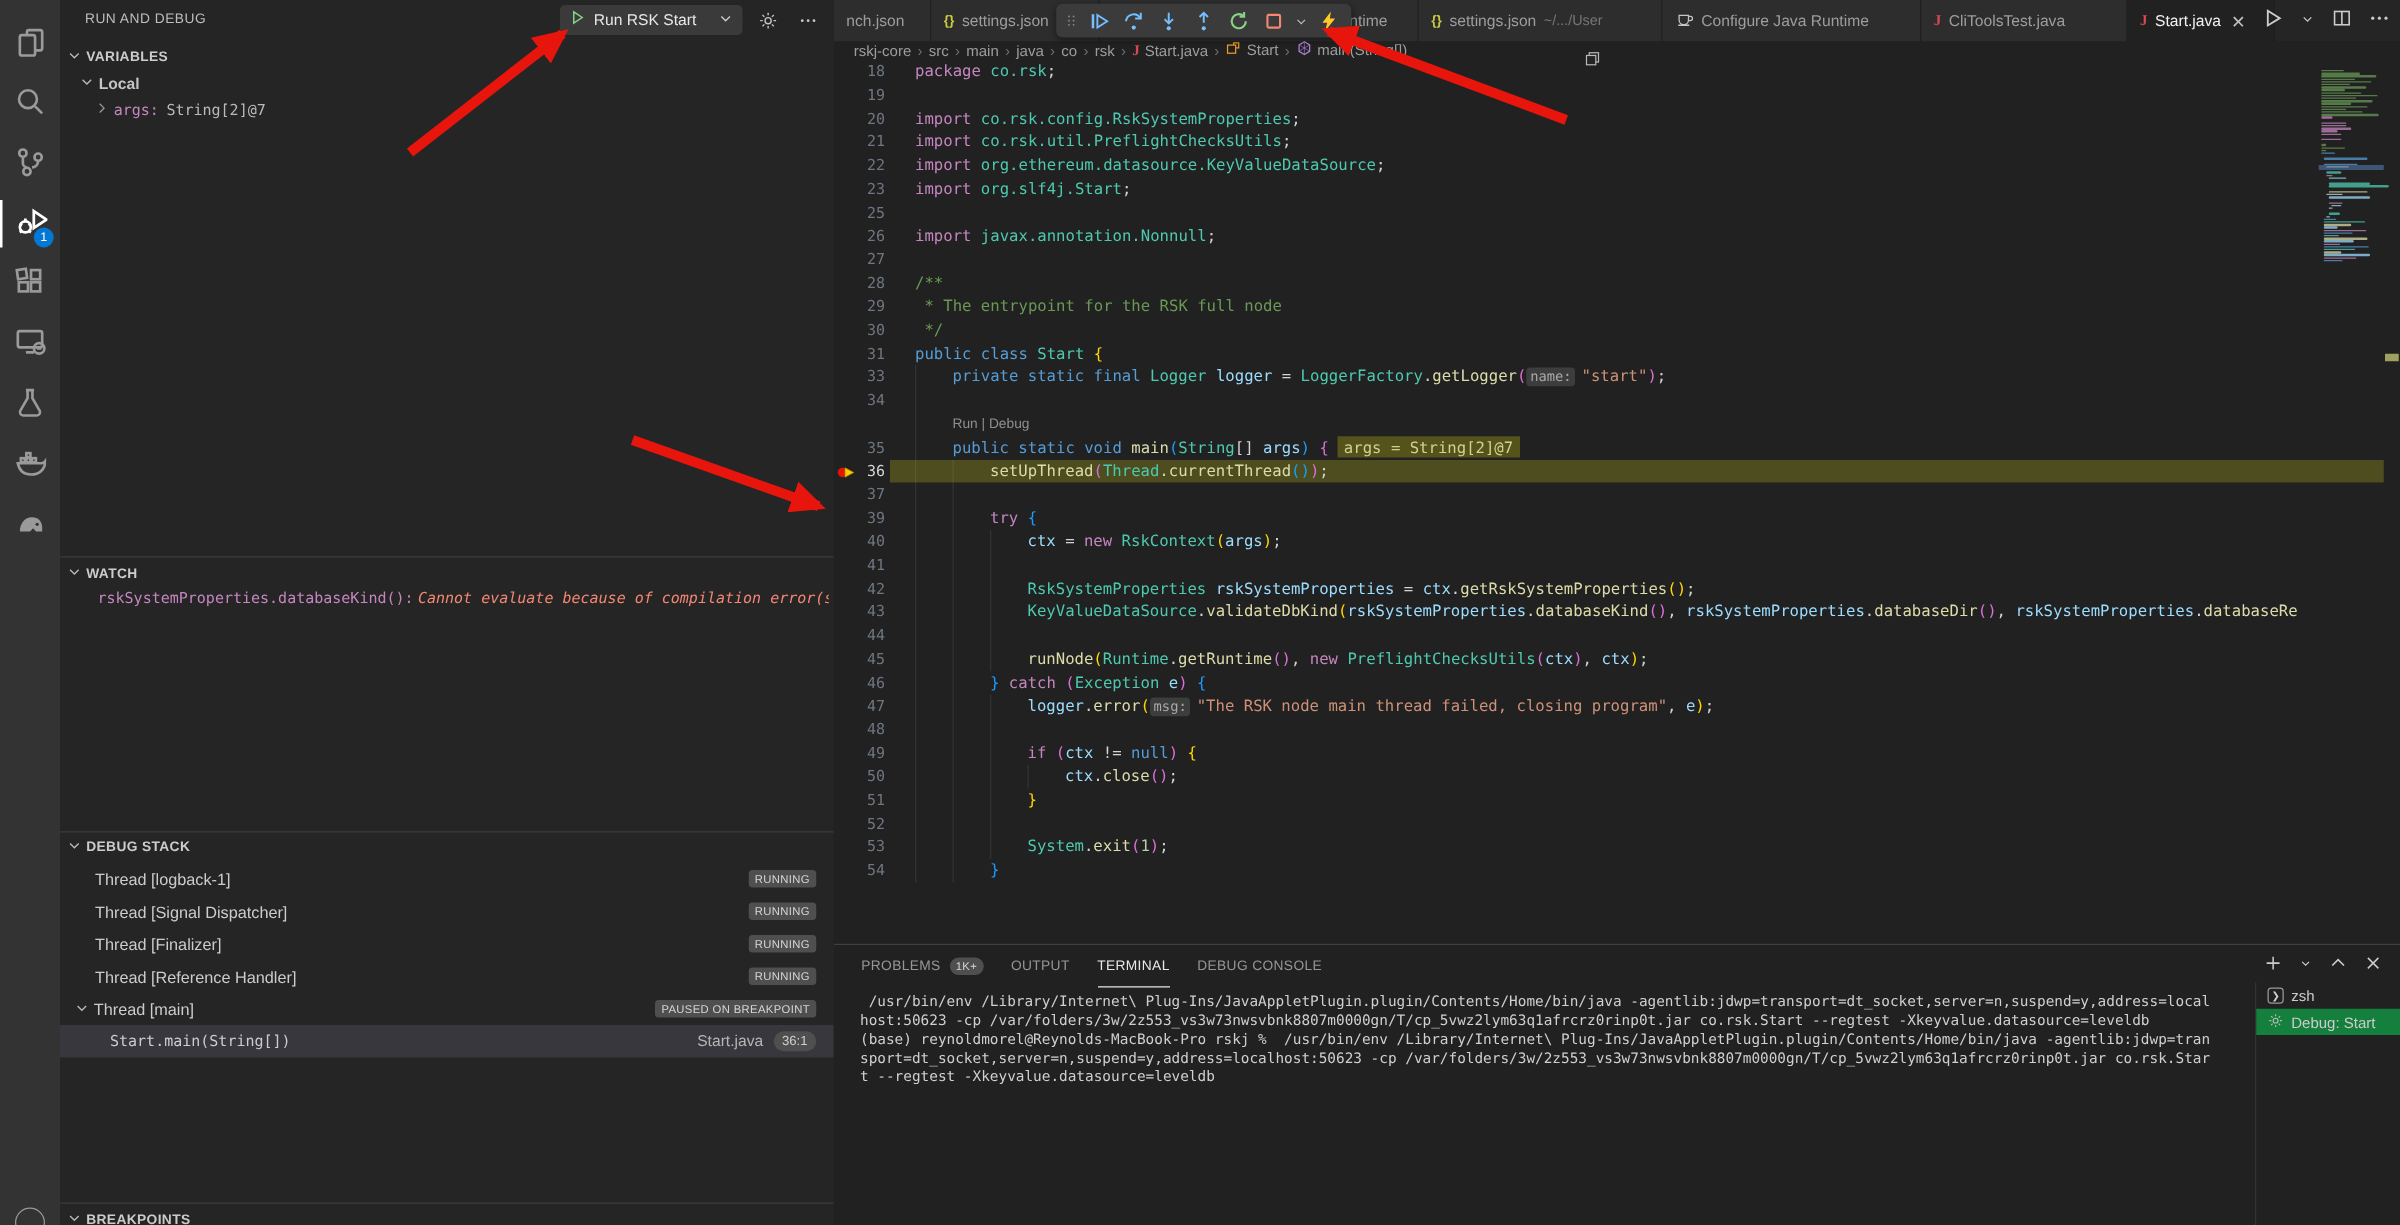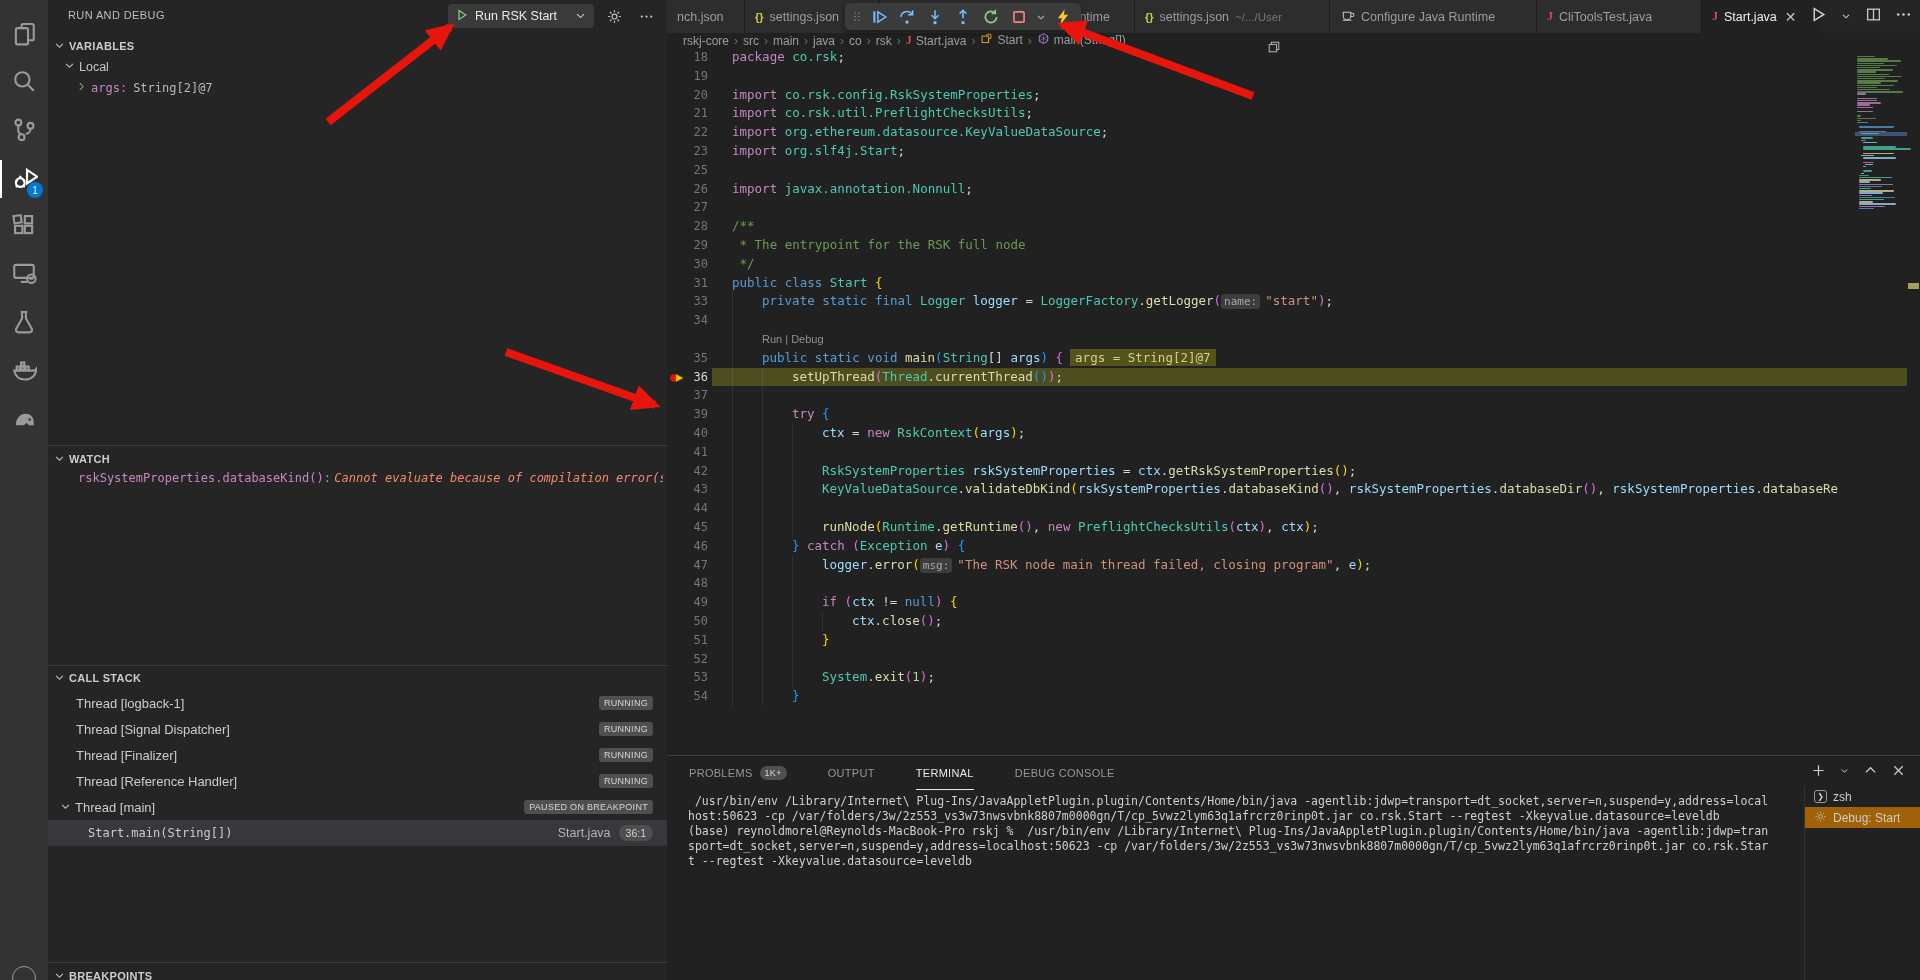--- a/index.html
+++ b/index.html
@@ -74,31 +74,31 @@
   .bp-ic { position:absolute; left:2px; top:2px; cursor:pointer; }
 
   #minimap { position:absolute; left:1188px; top:48px; width:52px; height:707px; cursor:pointer; }
   .mm-line { position:absolute; height:1.4px; border-radius:1px; opacity:.75; }
   #mm-cur { position:absolute; left:0; width:52px; height:4px; background:rgba(90,130,190,.55); }
   #ruler { position:absolute; left:1240px; top:48px; width:13px; height:707px; }
   #ruler-marker { position:absolute; left:1px; width:11px; height:6px; background:#a0a05f; }
 
   
   #panel { position:absolute; left:0; top:755px; width:1253px; height:225px; background:#212121; border-top:1px solid #3f3f3f; }
-  #panel-tabs { position:absolute; left:22px; top:0; height:34px; display:flex; align-items:center; gap:41px; }
+  #panel-tabs { position:absolute; left:22px; top:0; height:34px; display:flex; align-items:center; gap:22px; }
   .ptab { font-size:11px; letter-spacing:.3px; color:#969696; display:flex; align-items:center; gap:7px; cursor:pointer; height:34px; }
   .ptab.active { color:#e7e7e7; box-shadow:inset 0 -1px 0 #e7e7e7; }
   .ptab .badge { border-radius:9px; font-size:9px; }
   #panel-icons { position:absolute; right:14px; top:7px; display:flex; align-items:center; gap:13px; }
   #panel-icons .pi { cursor:pointer; display:flex; align-items:center; }
   #term-out { position:absolute; left:21px; top:38px; font-family:"DejaVu Sans Mono", monospace; font-size:11.5px; line-height:15px; color:#cfcfcf; }
   #term-out div { white-space:pre; }
   #sessions { position:absolute; right:0; top:30px; width:116px; bottom:0; border-left:1px solid #333; }
   .sess { height:21px; display:flex; align-items:center; gap:6px; padding-left:9px; font-size:12px; color:#cccccc; cursor:pointer; }
-  .sess.active { background:#a16207; }
+  .sess.active { background:#15803d; }
   .sess .pr { display:inline-flex; width:13px; height:13px; border:1px solid #9a9a9a; border-radius:3px; color:#cfcfcf; font-size:8px; align-items:center; justify-content:center; }
 
   #bp-section { position:absolute; left:0; top:962px; width:100%; }
 
   #arrows { position:absolute; left:0; top:0; width:1920px; height:980px; z-index:999; pointer-events:none; }
 </style>
 </head>
 <body>
 
 <div id="stage">
@@ -204,21 +204,21 @@
         <div class="sect-head" style="top: 36px;">
           <span><svg width="11" height="11" viewBox="0 0 16 16">
               <path d="M3 5.5l5 5 5-5" fill="none" stroke="#bbb" stroke-width="1.5"></path>
             </svg></span>
           <span class="t">VARIABLES</span>
         </div>
         <div class="tree-row" style="top: 57px; padding-left: 16px;">
           <span><svg width="11" height="11" viewBox="0 0 16 16">
               <path d="M3 5.5l5 5 5-5" fill="none" stroke="#bbb" stroke-width="1.5"></path>
             </svg></span>
-          <span style="font-weight:normal;margin-left:4px">Local</span>
+          <span style="font-weight:bold;margin-left:4px">Local</span>
         </div>
         <div class="tree-row" style="top: 78px; padding-left: 28px; font-family: &quot;DejaVu Sans Mono&quot;, monospace; font-size: 12px;">
           <span><svg width="11" height="11" viewBox="0 0 16 16">
               <path d="M5.5 3l5 5-5 5" fill="none" stroke="#999" stroke-width="1.5"></path>
             </svg></span>
           <span style="color:#c586c0;margin-left:4px">args:</span>
           <span style="color:#b9b9b9;margin-left:6px">String[2]@7</span>
         </div>
         <div class="sb-divider" style="top: 445px;"></div>
         <div class="sect-head" style="top: 449px;">
@@ -226,21 +226,21 @@
               <path d="M3 5.5l5 5 5-5" fill="none" stroke="#bbb" stroke-width="1.5"></path>
             </svg></span>
           <span class="t">WATCH</span>
         </div>
         <div id="watch-item"><span class="expr">rskSystemProperties.databaseKind():</span> <span class="err">Cannot evaluate because of compilation error(s): rsk…</span></div>
         <div class="sb-divider" style="top: 665px;"></div>
         <div class="sect-head" style="top: 668px;">
           <span><svg width="11" height="11" viewBox="0 0 16 16">
               <path d="M3 5.5l5 5 5-5" fill="none" stroke="#bbb" stroke-width="1.5"></path>
             </svg></span>
-          <span class="t">CALL STACK</span>
+          <span class="t">DEBUG STACK</span>
         </div>
         <div class="cs-row" style="top: 690px; gap: 30px;">
           <span>Thread [logback-1]</span>
           <span class="sp"></span>
           <span class="badge">RUNNING</span>
         </div>
         <div class="cs-row" style="top: 716px;">
           <span>Thread [Signal Dispatcher]</span>
           <span class="sp"></span>
           <span class="badge">RUNNING</span>

